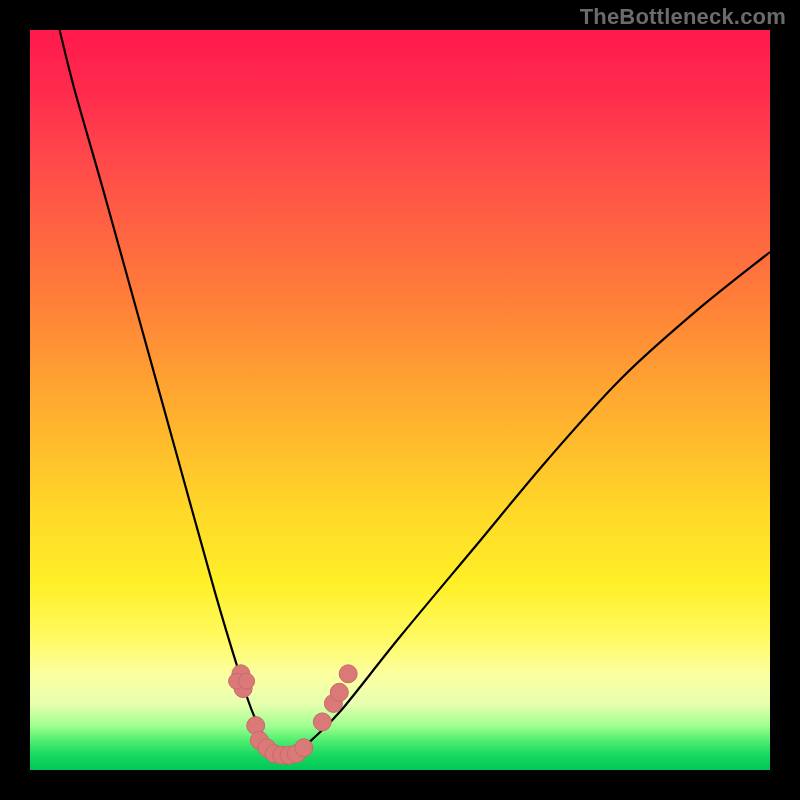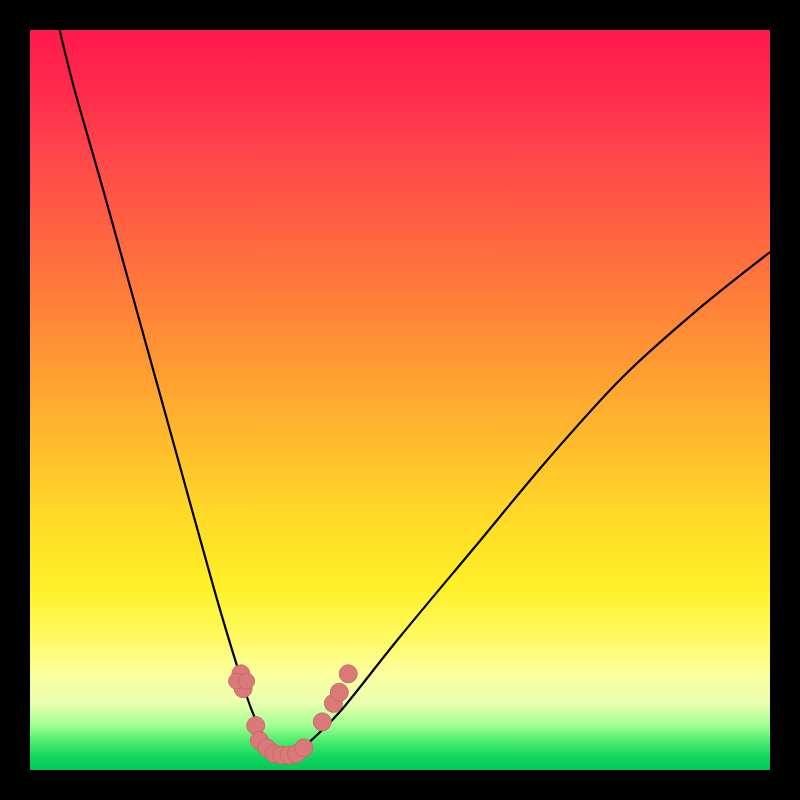--- a/index.html
+++ b/index.html
@@ -99,13 +99,14 @@
           <circle cx="292.3" cy="691.9" r="9" class="bead"></circle>
           <circle cx="303.4" cy="673.4" r="9" class="bead"></circle>
           <circle cx="309.3" cy="662.3" r="9" class="bead"></circle>
           <circle cx="318.2" cy="643.8" r="9" class="bead"></circle>
           <circle cx="206.6" cy="651.2" r="8" class="bead-pair"></circle>
           <circle cx="216.6" cy="651.2" r="8" class="bead-pair"></circle>
         </g>
     </svg>
 
   </div>
+  <div class="watermark">TheBottleneck.com</div>
 </div>
 
 </body></html>

